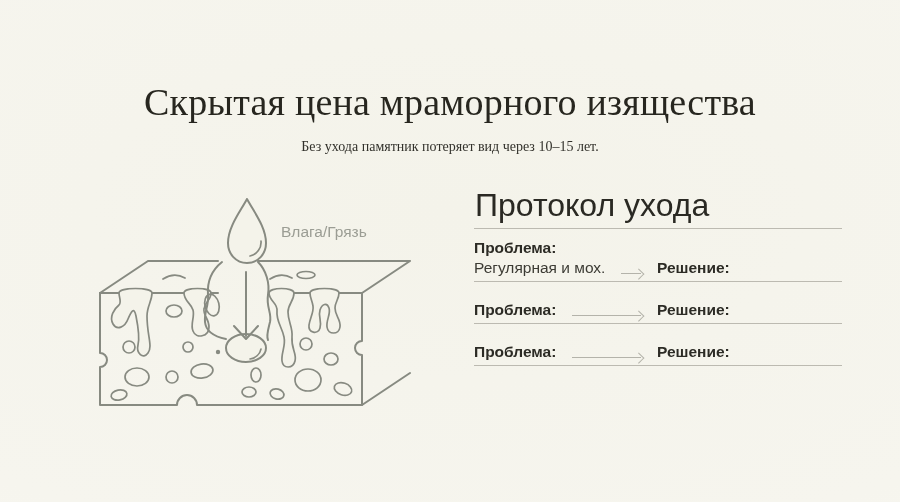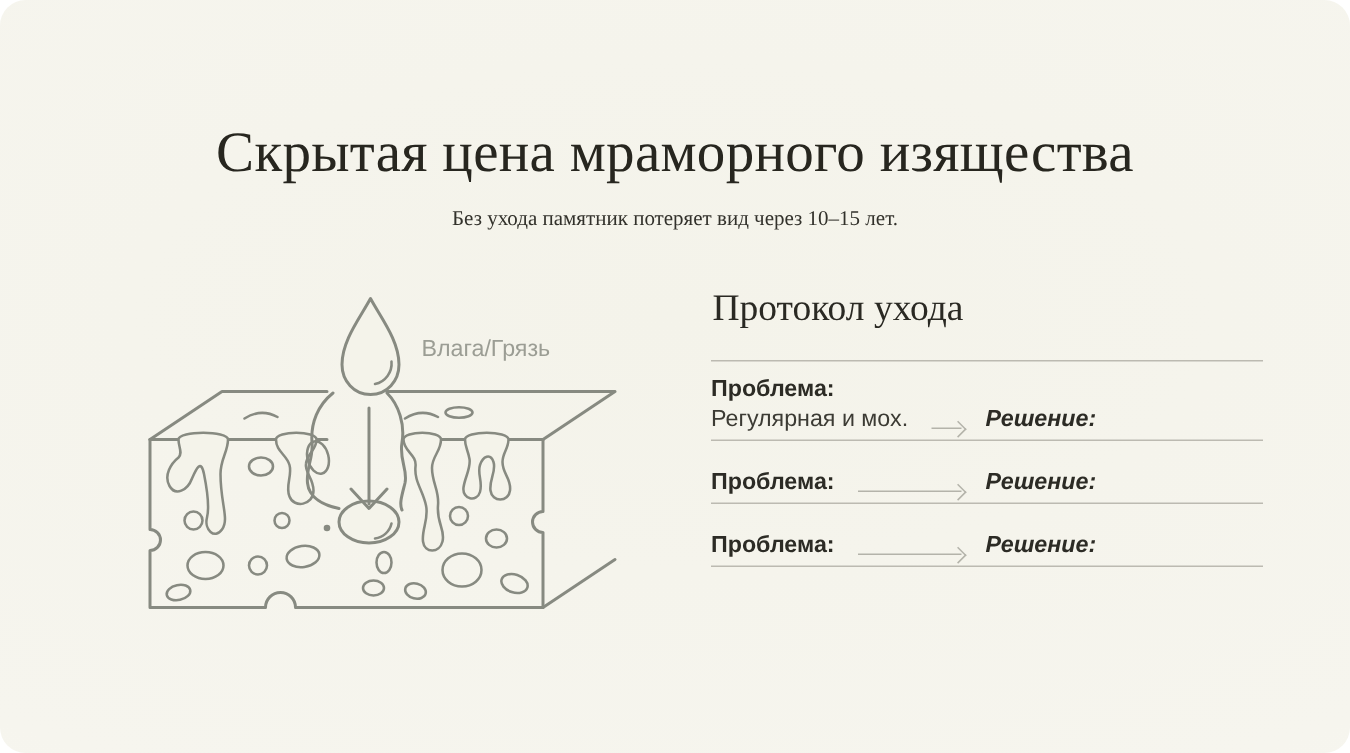--- a/index.html
+++ b/index.html
@@ -1,20 +1,19 @@
 <!DOCTYPE html>
 <html lang="ru"><head>
 <meta charset="utf-8">
 <style>
   html,body { margin:0; padding:0; background:#ffffff; }
   .slide {
     position:relative; width:900px; height:502px; overflow:hidden;
     background: radial-gradient(ellipse 130% 110% at 50% 42%, #f4f3ea 0%, #f6f5ee 62%, #f9f8f3 100%);
     font-family:"Liberation Sans", sans-serif;
-    border-radius:17px;
     -webkit-font-smoothing:antialiased;
   }
   .title {
     position:absolute; top:80px; left:0; width:100%;
     text-align:center; font-family:"Liberation Serif", serif;
     font-size:38px; line-height:44px; font-weight:400;
     color:#27261f; letter-spacing:0.2px;
   }
   .subtitle {
     position:absolute; top:134px; left:0; width:100%;
@@ -22,29 +21,29 @@
     font-size:14px; line-height:26px; color:#32312b;
   }
   .illus { position:absolute; left:80px; top:190px; width:350px; height:230px; }
   .illus .stroke { stroke:#878a81; fill:none; stroke-width:2; stroke-linecap:round; stroke-linejoin:round; }
   .illus .thin   { stroke-width:1.7; }
   .illus .bgfill { fill:#f4f3ea; }
   .illus text { font-family:"Liberation Sans", sans-serif; font-size:15.5px; fill:#9b9d94; }
 
   .protocol { position:absolute; left:474px; top:191px; width:368px; }
   .protocol h2 {
-    margin:0 0 20px 1px; font-family:Liberation Serif, serif;
-    font-weight:400; font-size:25px; line-height:29px; color:#2a2923;
+    margin:0 0 8px 1px; font-family:Liberation Sans, sans-serif;
+    font-weight:400; font-size:32px; line-height:29px; color:#2a2923;
   }
   .rows { border-bottom:1px solid #bcbab1; }
   .row { display:flex; align-items:flex-end; border-top:1px solid #bcbab1; padding:9px 0 3px 0; }
   .lbl { font-size:15.5px; line-height:20px; font-weight:bold; color:#2c2b25; }
   .txt { font-size:15.5px; line-height:20px; color:#3c3b34; white-space:pre-line; }
   .col-problem { flex:0 0 auto; max-width:160px; }
-  .col-solution { flex:0 0 185px; margin-left:auto;font-style:italic; }
+  .col-solution { flex:0 0 185px; margin-left:auto; }
   .arrow-cell { flex:1 1 auto; min-width:30px; padding-top:20px; }
   .arrow { display:block; position:relative; height:9px; margin:0 14px 0 16px; }
   .arrow i { display:block; position:absolute; }
   .arrow .shaft { left:0; right:2px; top:4px; border-top:1.5px solid #b4b3aa; }
   .arrow .head  { right:1px; top:1.2px; width:6.5px; height:6.5px;
                   border-top:1.5px solid #b4b3aa; border-right:1.5px solid #b4b3aa;
                   transform:rotate(45deg); }
 </style>
 </head>
 <body>

